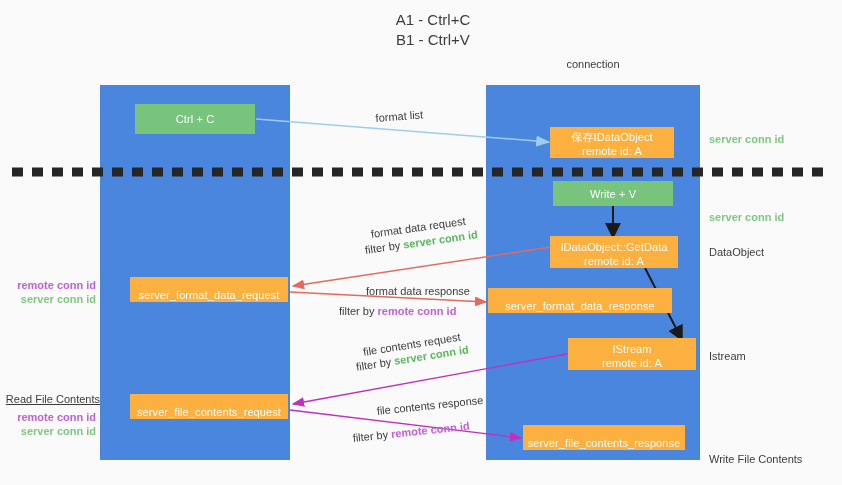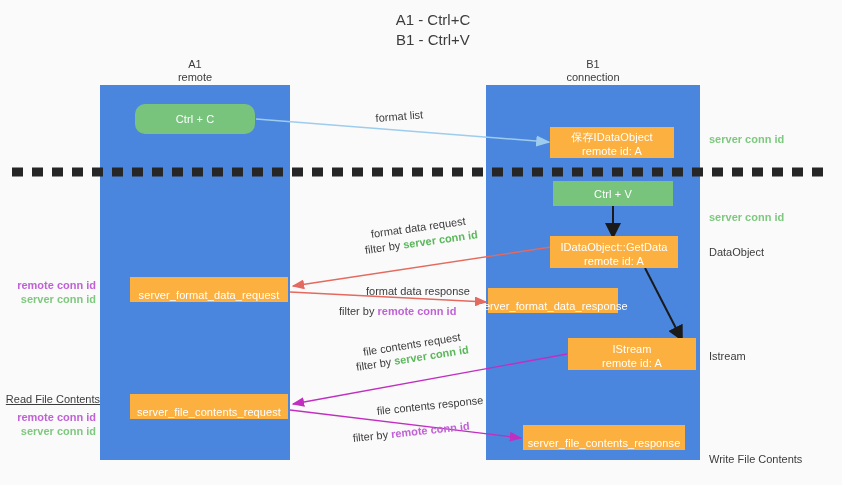--- a/index.html
+++ b/index.html
@@ -133,26 +133,21 @@
 </head>
 <body>
 
 <div id="canvas">
 
   <div class="title-block">
     <span class="title-line">A1 - Ctrl+C</span>
     <span class="title-line">B1 - Ctrl+V</span>
   </div>
 
-  <div class="lane-header" style="left:100px; top:58px; width:190px;">
-    <span class="lh-name">A1</span>
-    <span class="lh-sub">remote</span>
-  </div>
   <div class="lane-header" style="left:486px; top:58px; width:214px;">
-    <span class="lh-name">B1</span>
     <span class="lh-sub">connection</span>
   </div>
 
   <div class="lane" style="left:100px; top:85px; width:190px; height:375px;"></div>
   <div class="lane" style="left:486px; top:85px; width:214px; height:375px;"></div>
 
   <svg class="svg-layer" viewBox="0 0 842 485">
     <defs>
       <marker id="ah-blue" markerWidth="9" markerHeight="7" refX="8" refY="3.5" orient="auto">
         <polygon points="0 0, 9 3.5, 0 7" fill="#9dcced"></polygon>
@@ -178,48 +173,48 @@
 
     <line x1="290" y1="292" x2="486" y2="302" stroke="#e4695e" stroke-width="1.4" marker-end="url(#ah-red)"></line>
 
     <line x1="567" y1="354" x2="293" y2="404" stroke="#c12fc1" stroke-width="1.4" marker-end="url(#ah-purple)"></line>
 
     <line x1="290" y1="410" x2="521" y2="438" stroke="#c12fc1" stroke-width="1.4" marker-end="url(#ah-purple)"></line>
 
     <line x1="12" y1="172" x2="830" y2="172" stroke="#262626" stroke-width="9" stroke-dasharray="11 9"></line>
   </svg>
 
-  <div class="node green" style="left:135px; top:104px; width:120px; height:30px;border-radius:10px;">
+  <div class="node green" style="left:135px; top:104px; width:120px; height:30px;">
     <span>Ctrl + C</span>
   </div>
 
   <div class="node orange" style="left:550px; top:127px; width:124px; height:31px;">
     <span>保存IDataObject</span>
     <span class="l2">remote id: A</span>
   </div>
 
   <div class="node green" style="left:553px; top:181px; width:120px; height:25px;">
-    <span>Ctrl + V</span>
+    <span>Write + V</span>
   </div>
 
   <div class="node orange" style="left:550px; top:236px; width:128px; height:32px;">
     <span>IDataObject::GetData</span>
     <span class="l2">remote id: A</span>
   </div>
 
   <div class="node orange" style="left:568px; top:338px; width:128px; height:32px;">
     <span>IStream</span>
     <span class="l2">remote id: A</span>
   </div>
 
   <div class="node orange" style="left:130px; top:277px; width:158px; height:25px;">
     <span>server_format_data_request</span>
   </div>
 
-  <div class="node orange" style="left:488px; top:288px; width:130px; height:25px;">
+  <div class="node orange" style="left:488px; top:288px; width:184px; height:25px;">
     <span>server_format_data_response</span>
   </div>
 
   <div class="node orange" style="left:523px; top:425px; width:162px; height:25px;">
     <span>server_file_contents_response</span>
   </div>
 
   <div class="node orange" style="left:130px; top:394px; width:158px; height:25px;">
     <span>server_file_contents_request</span>
   </div>

